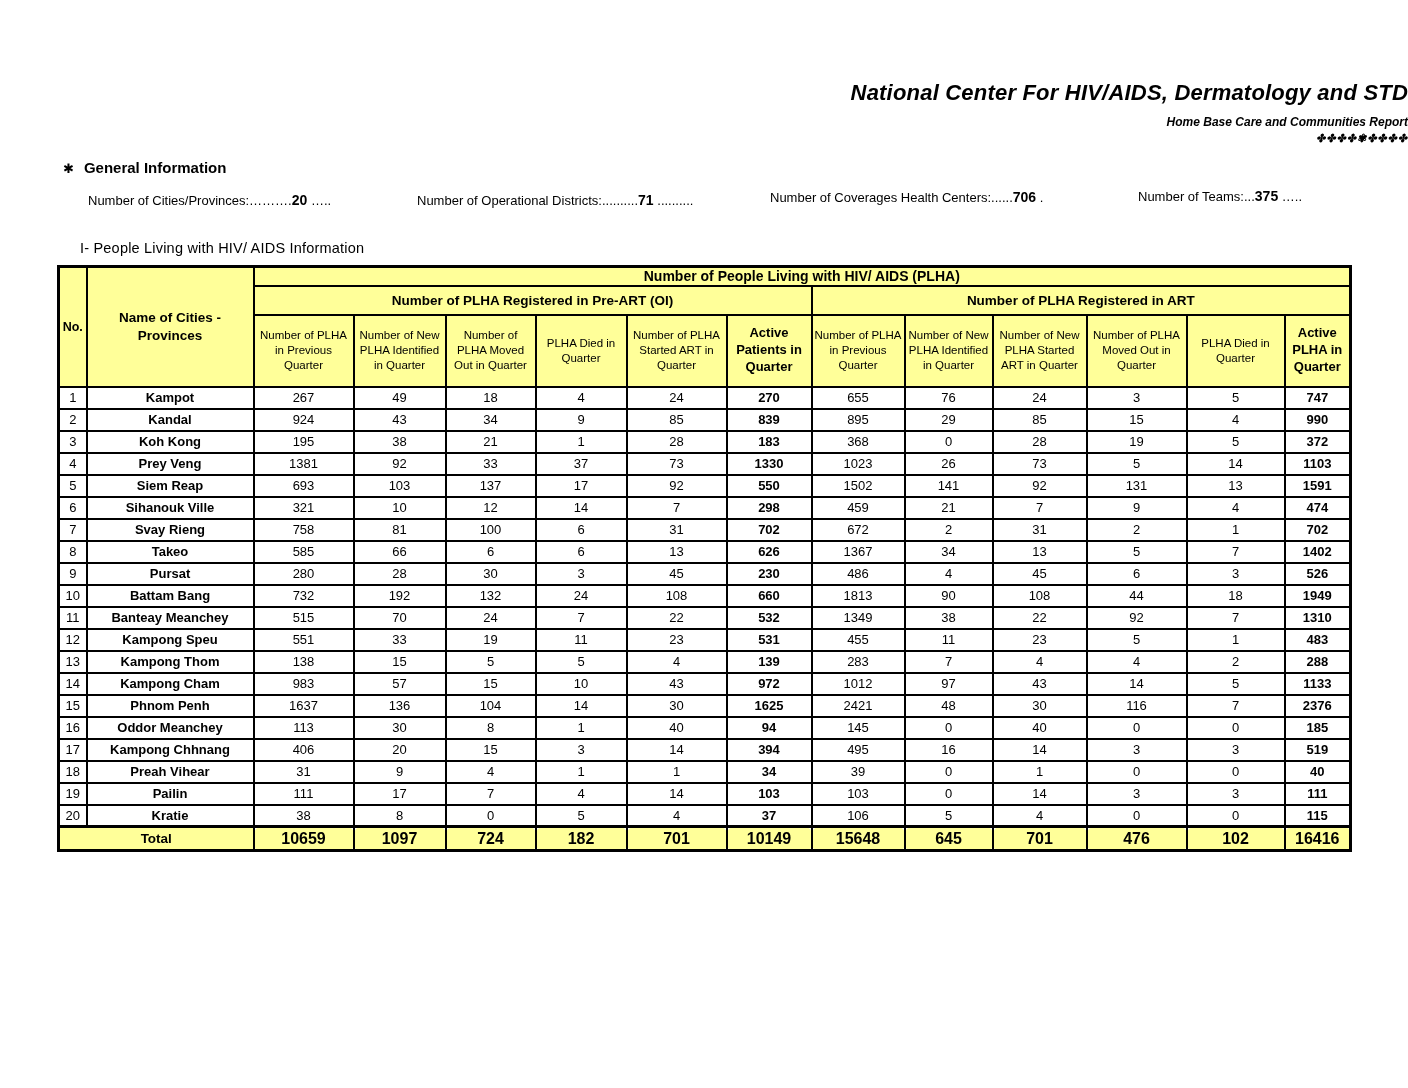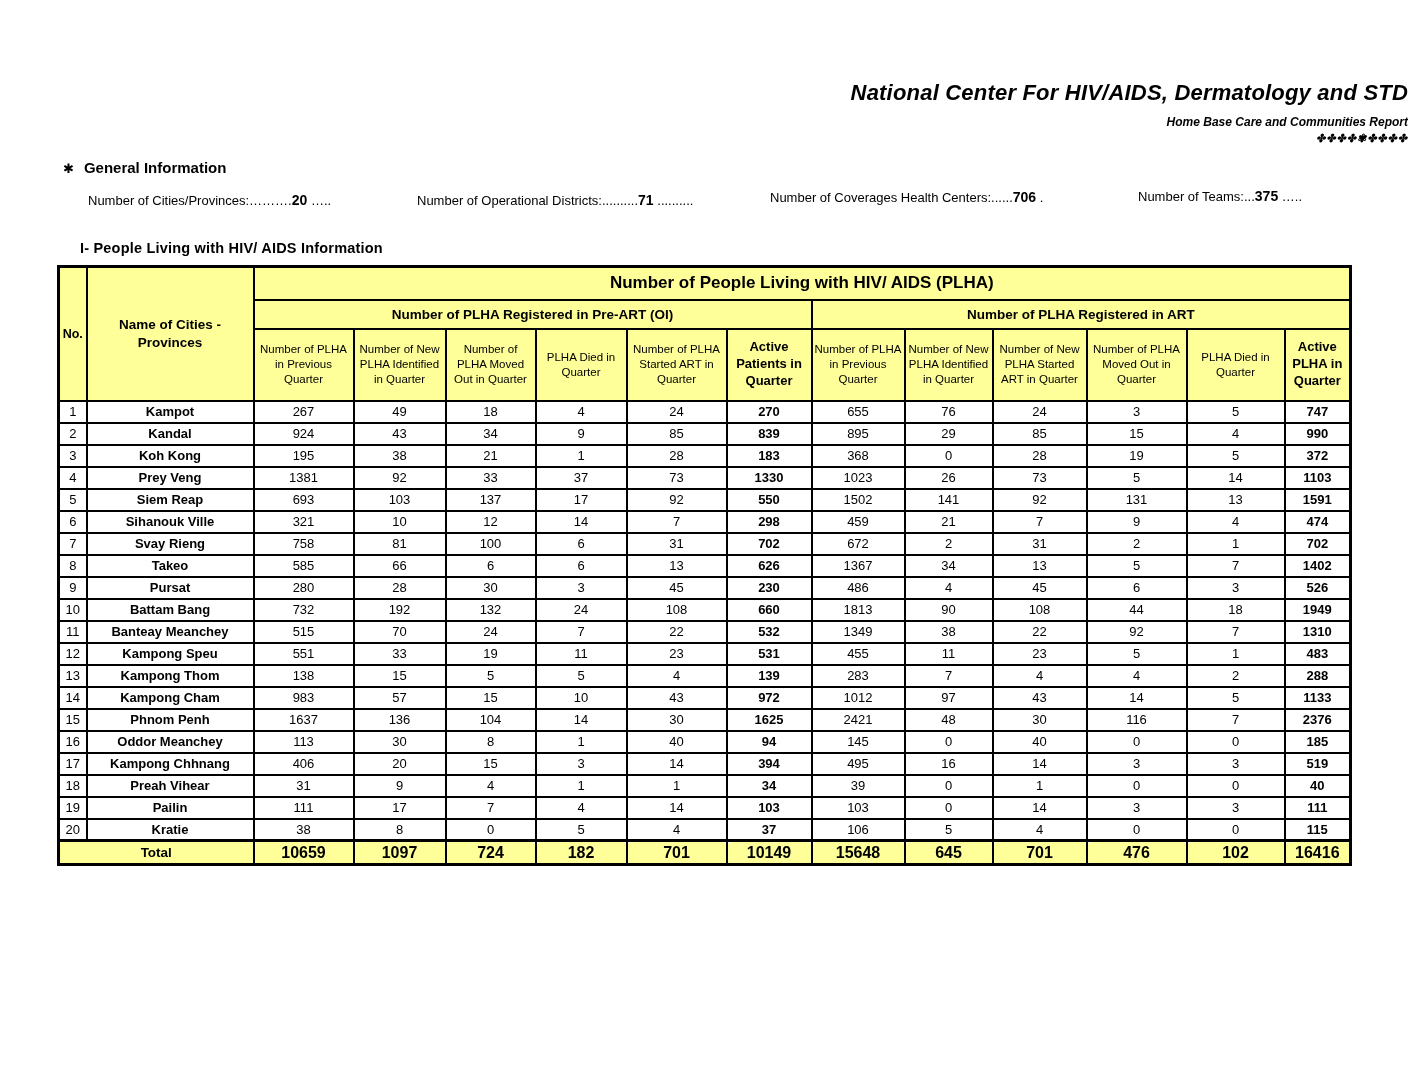--- a/index.html
+++ b/index.html
@@ -24,41 +24,41 @@
   .gi-heading .bullet { font-size: 13px; margin-right: 10px; font-weight: normal; }
   .gi-fields { position: relative; height: 24px; margin-top: 16px; font-size: 13px; }
   .gi-field { position: absolute; top: 0; white-space: pre; }
   .gi-field .gi-value { font-weight: bold; font-size: 14px; }
   .gi-f0 { left: 88px; }
   .gi-f1 { left: 417px; }
   .gi-f2 { left: 770px; top: -3px; }
   .gi-f3 { left: 1138px; top: -4px; }
 
   
-  .section-heading { margin: 24px 0 5px 80px; font-size: 14.5px; font-weight: bold; letter-spacing: 0.2px; }
+  .section-heading { margin: 24px 0 5px 80px; font-size: 14.5px; font-weight: normal; letter-spacing: 0.2px; }
 
   
   table.report {
     border-collapse: collapse;
     table-layout: fixed;
     width: 1292px;
     margin: 9px 0 0 57px;
     border: 3px solid #000;
   }
   .report th, .report td {
     border: 2px solid #000;
     padding: 0 2px;
     overflow: hidden;
     text-align: center;
     vertical-align: middle;
   }
   .report th { background: #FFFF99; }
   .h-no   { font-size: 12.5px; font-weight: bold; }
   .h-name { font-size: 13.5px; font-weight: bold; line-height: 1.3; }
-  .h-band1 { font-size: 17px; font-weight: bold; height: 33px; }
+  .h-band1 { font-size: 14px; font-weight: bold; height: 19px; }
   .h-band2 { font-size: 13.5px; font-weight: bold; height: 29px; }
   .h-sub  { font-size: 11.5px; font-weight: normal; height: 72px; line-height: 1.3; padding: 2px; }
   .h-active { font-size: 13px; font-weight: bold; }
   .sep-data { border-left-width: 3px; }
   .sep-art  { border-left-width: 4px; }
 
   .report tbody td { height: 22px; font-size: 13px; background: #ffffff; }
   .c-no   { font-size: 11.5px; text-align: right; padding-right: 1px; }
   .c-name { font-weight: bold; text-align: left; padding-left: 3px; white-space: nowrap; }
   .c-num  { text-align: center; }

